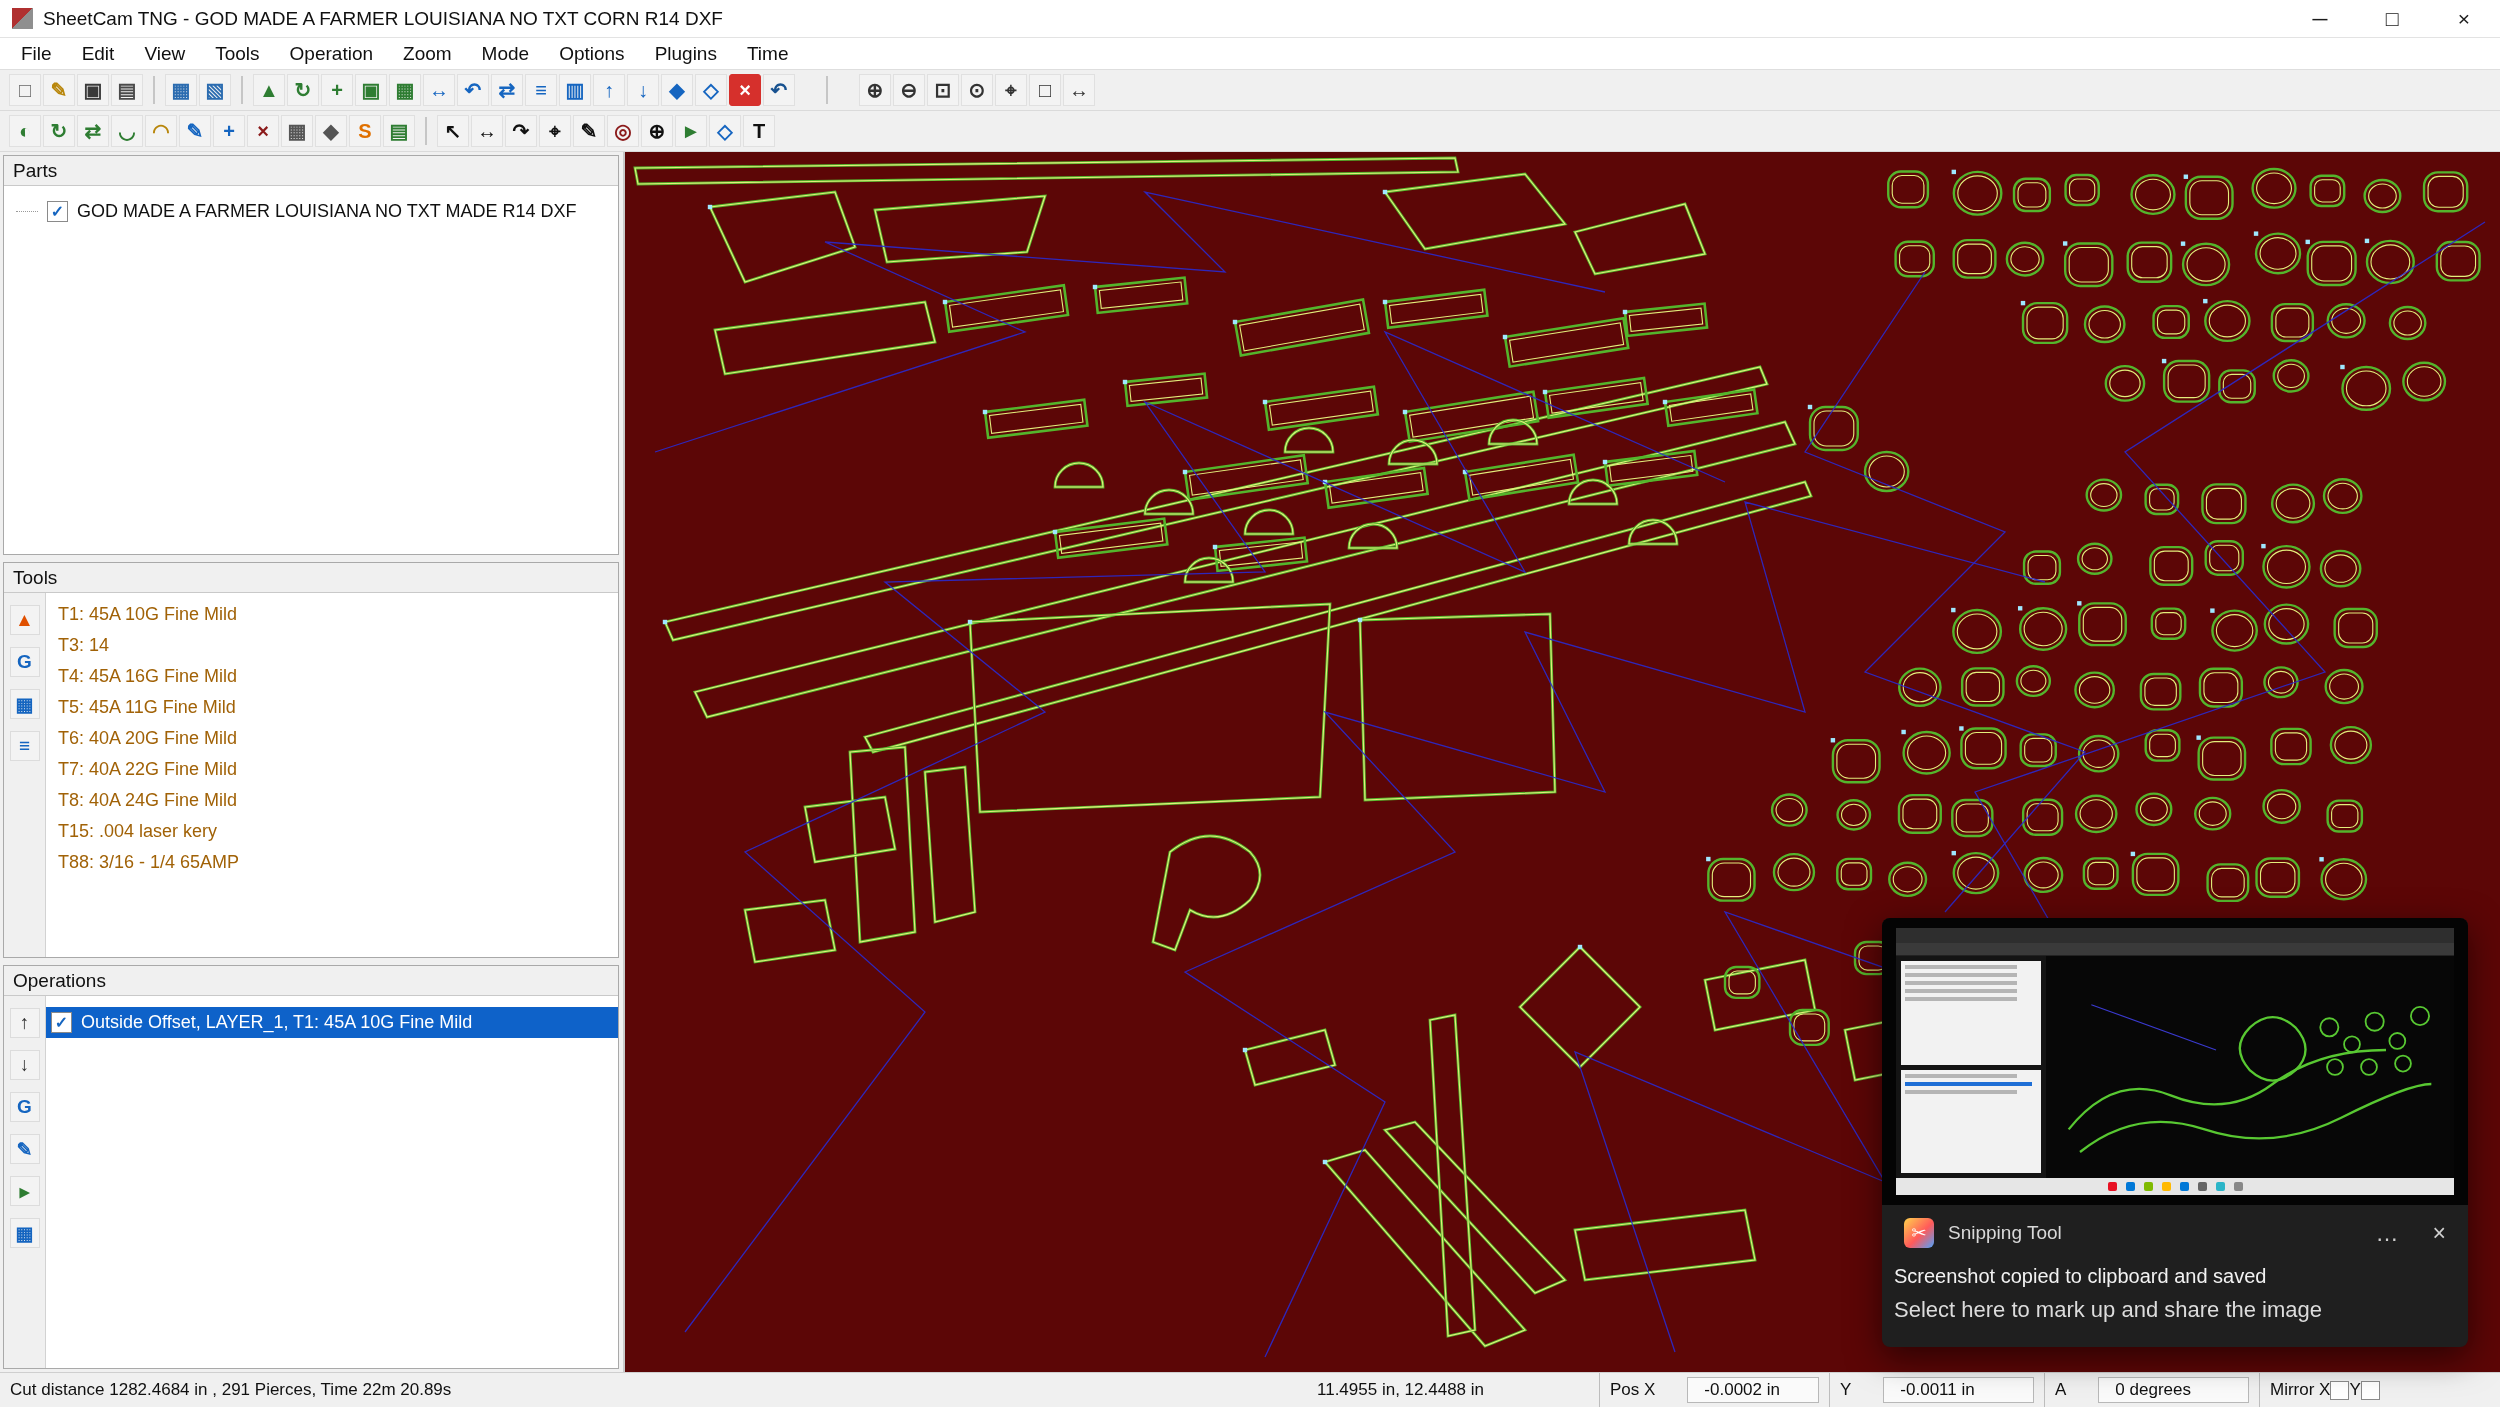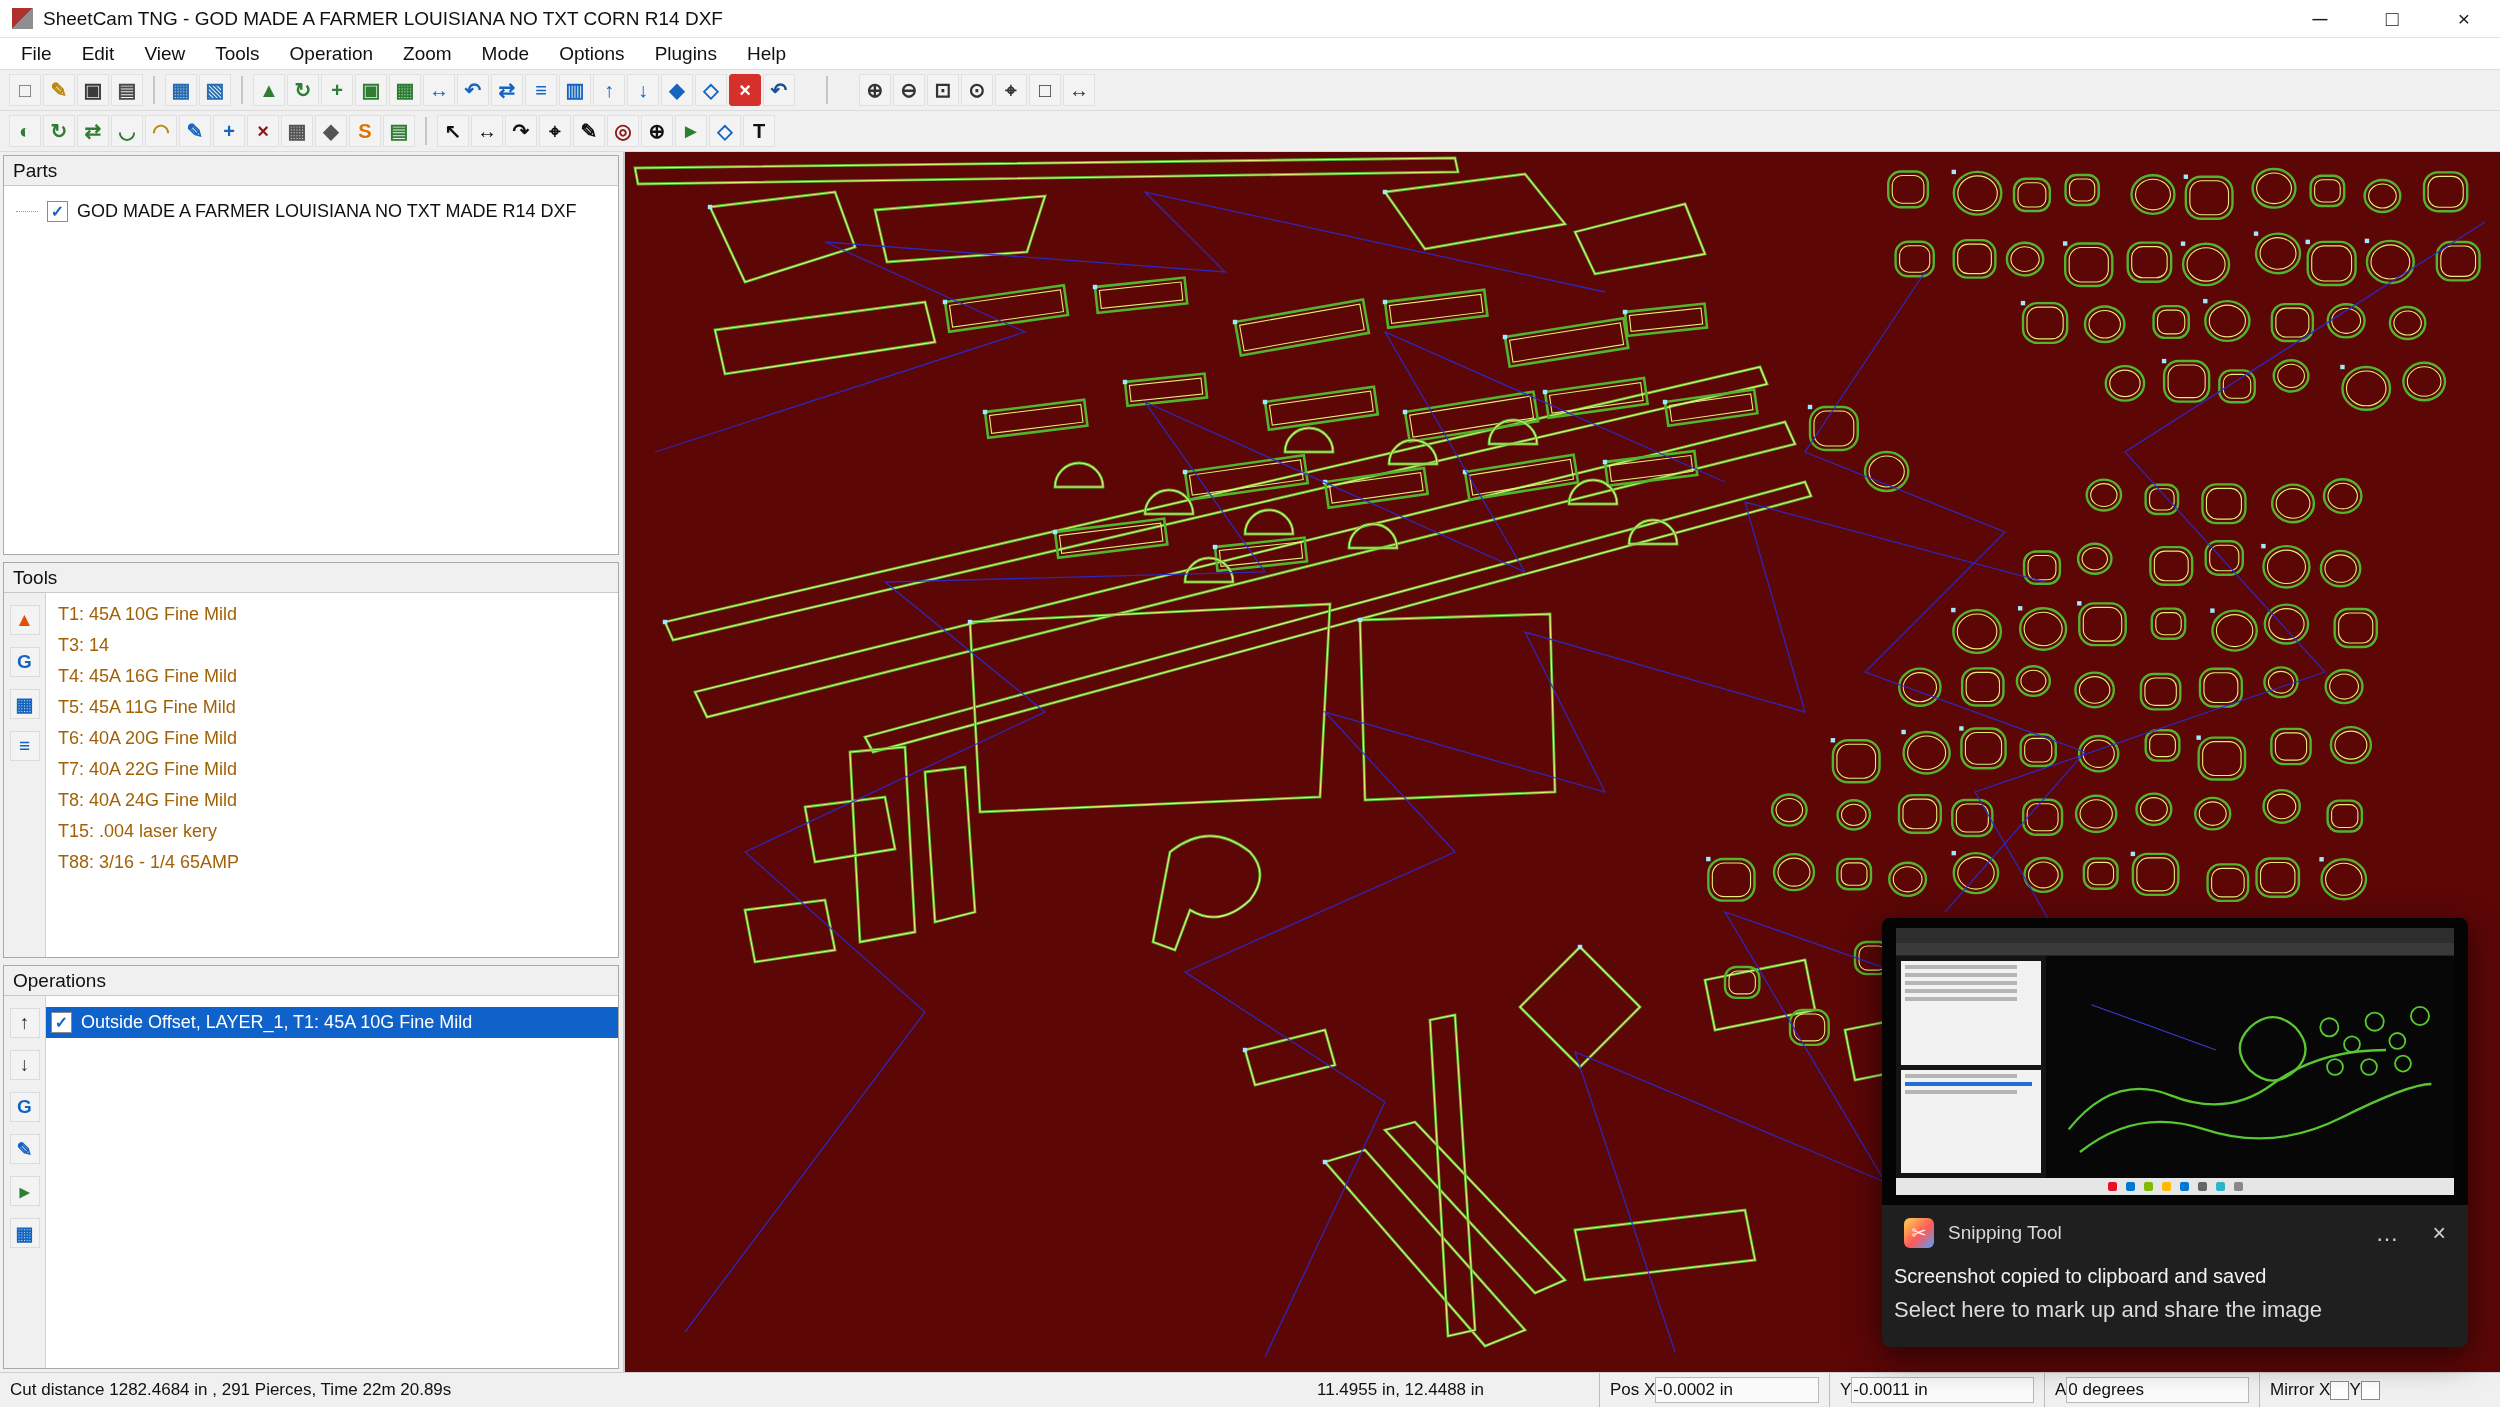--- a/index.html
+++ b/index.html
@@ -46,21 +46,21 @@
   .op-row.selected { background:#0e62c9; color:#fff; }
 
   .canvas-wrap { flex:1; position:relative; background:#5c0606; overflow:hidden; }
   .canvas-wrap svg { display:block; width:100%; height:100%; }
 
   
   .statusbar { height:35px; background:#f0f0f0; border-top:1px solid #cfcfcf; display:flex; align-items:stretch; font-size:17px; color:#101010; }
   .sb-left { flex:1; display:flex; align-items:center; padding-left:10px; }
   .sb-cursor { margin-left:auto; margin-right:115px; }
   .sb-box { border-left:1px solid #bdbdbd; display:flex; align-items:center; padding:0 10px; flex:none; }
-  .sb-val { background:#fafafa; border:1px solid #b8b8b8; line-height:24px; padding:0 1px; flex:1; }
+  .sb-val { background:#fafafa; border:1px solid #b8b8b8; line-height:24px; padding:0 16px; flex:1;margin-left:32px; }
   .sb-posx { width:230px; } .sb-y { width:215px; } .sb-a { width:215px; } .sb-mirror { width:241px; }
   .sb-cb { width:19px; height:19px; border:1px solid #8a8a8a; background:#fff; flex:none; }
 
   
   .toast-wrap { position:absolute; right:32px; top:918px; width:586px; border-radius:8px; overflow:hidden;
                 background:#1f1f1f; box-shadow:0 10px 34px rgba(0,0,0,.55); z-index:5; }
   .thumb { height:287px; background:#040404; padding:10px 14px; }
   .mini { width:100%; height:100%; display:flex; flex-direction:column; background:#000; }
   .mini-title { height:15px; background:#2e2e2e; }
   .mini-tool { height:13px; background:#3a3a3a; border-bottom:1px solid #222; }
@@ -99,21 +99,21 @@
 <div class="menubar" id="menubar">
     <div class="menu-item">File</div>
     <div class="menu-item">Edit</div>
     <div class="menu-item">View</div>
     <div class="menu-item">Tools</div>
     <div class="menu-item">Operation</div>
     <div class="menu-item">Zoom</div>
     <div class="menu-item">Mode</div>
     <div class="menu-item">Options</div>
     <div class="menu-item">Plugins</div>
-    <div class="menu-item">Help</div>
+    <div class="menu-item">Time</div>
   </div>
 
 <div class="toolbar" id="toolbar-main">
     <button class="tb-btn" style="color: rgb(106, 106, 106);">□</button>
     <button class="tb-btn" style="color: rgb(184, 134, 11);">✎</button>
     <button class="tb-btn" style="color: rgb(58, 58, 58);">▣</button>
     <button class="tb-btn" style="color: rgb(74, 74, 74);">▤</button>
     <div class="tb-sep"></div>
     <button class="tb-btn" style="color: rgb(43, 108, 176);">▦</button>
     <button class="tb-btn" style="color: rgb(43, 108, 176);">▧</button>

